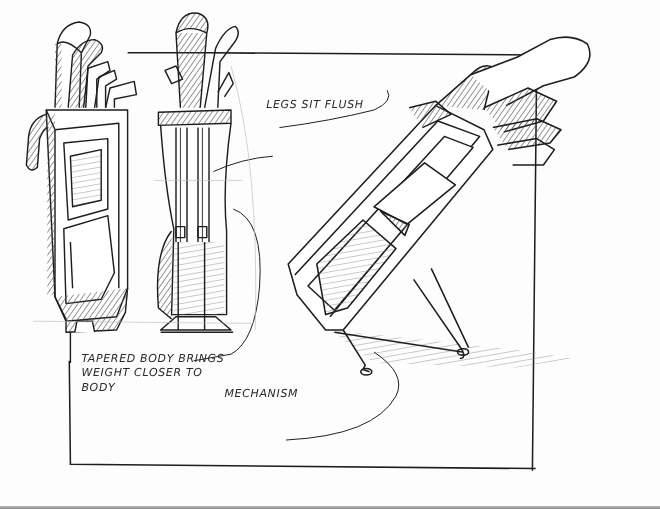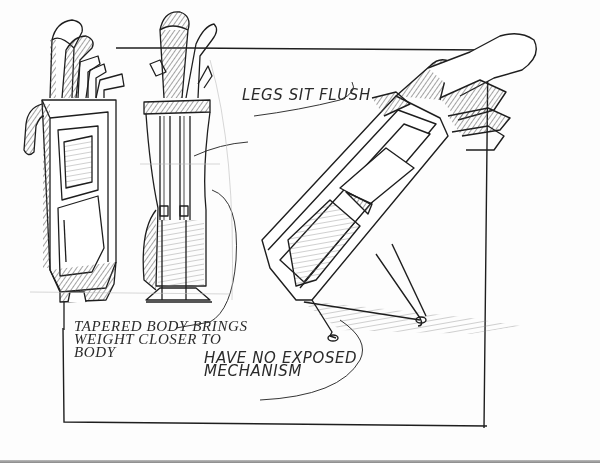--- a/index.html
+++ b/index.html
@@ -9,21 +9,21 @@
     font-family: "DejaVu Sans", sans-serif;
   }
   .sheet {
     position: relative; width: 600px; height: 463px;
     background: #fdfdfd;
   }
   .drawing { position: absolute; left: 0; top: 0; }
   .note {
     position: absolute;
     font-family: "DejaVu Sans", sans-serif;
-    font-size: 15px;
+    font-size: 10px;
     letter-spacing: 0.6px;
     color: #2a2a2a;
     line-height: 13px;
     text-transform: uppercase;
     font-style: italic;
     white-space: nowrap;
   }
   .note span { display: block; }
   .bottom-edge {
     position: absolute; left: 0; top: 460px; width: 600px; height: 3px;
@@ -144,25 +144,24 @@
       <line x1="30" y1="292" x2="230" y2="294"></line>
       <line x1="140" y1="164" x2="220" y2="164"></line>
       <path d="M210 60 Q236 150 232 300"></path>
     </g>
   </svg>
 
   <div class="note" style="left:242px; top:89px;">
     <span>LEGS SIT FLUSH</span>
   </div>
 
-  <div class="note" style="left:74px; top:320px;font-family:Liberation Serif, serif;">
+  <div class="note" style="left:74px; top:320px;">
     <span>TAPERED BODY BRINGS</span>
     <span>WEIGHT CLOSER TO</span>
     <span>BODY</span>
   </div>
 
   <div class="note" style="left:204px; top:352px;">
-    <span>HAVE NO EXPOSED</span>
     <span>MECHANISM</span>
   </div>
 
   <div class="bottom-edge"></div>
 </div>
 
 </body></html>

